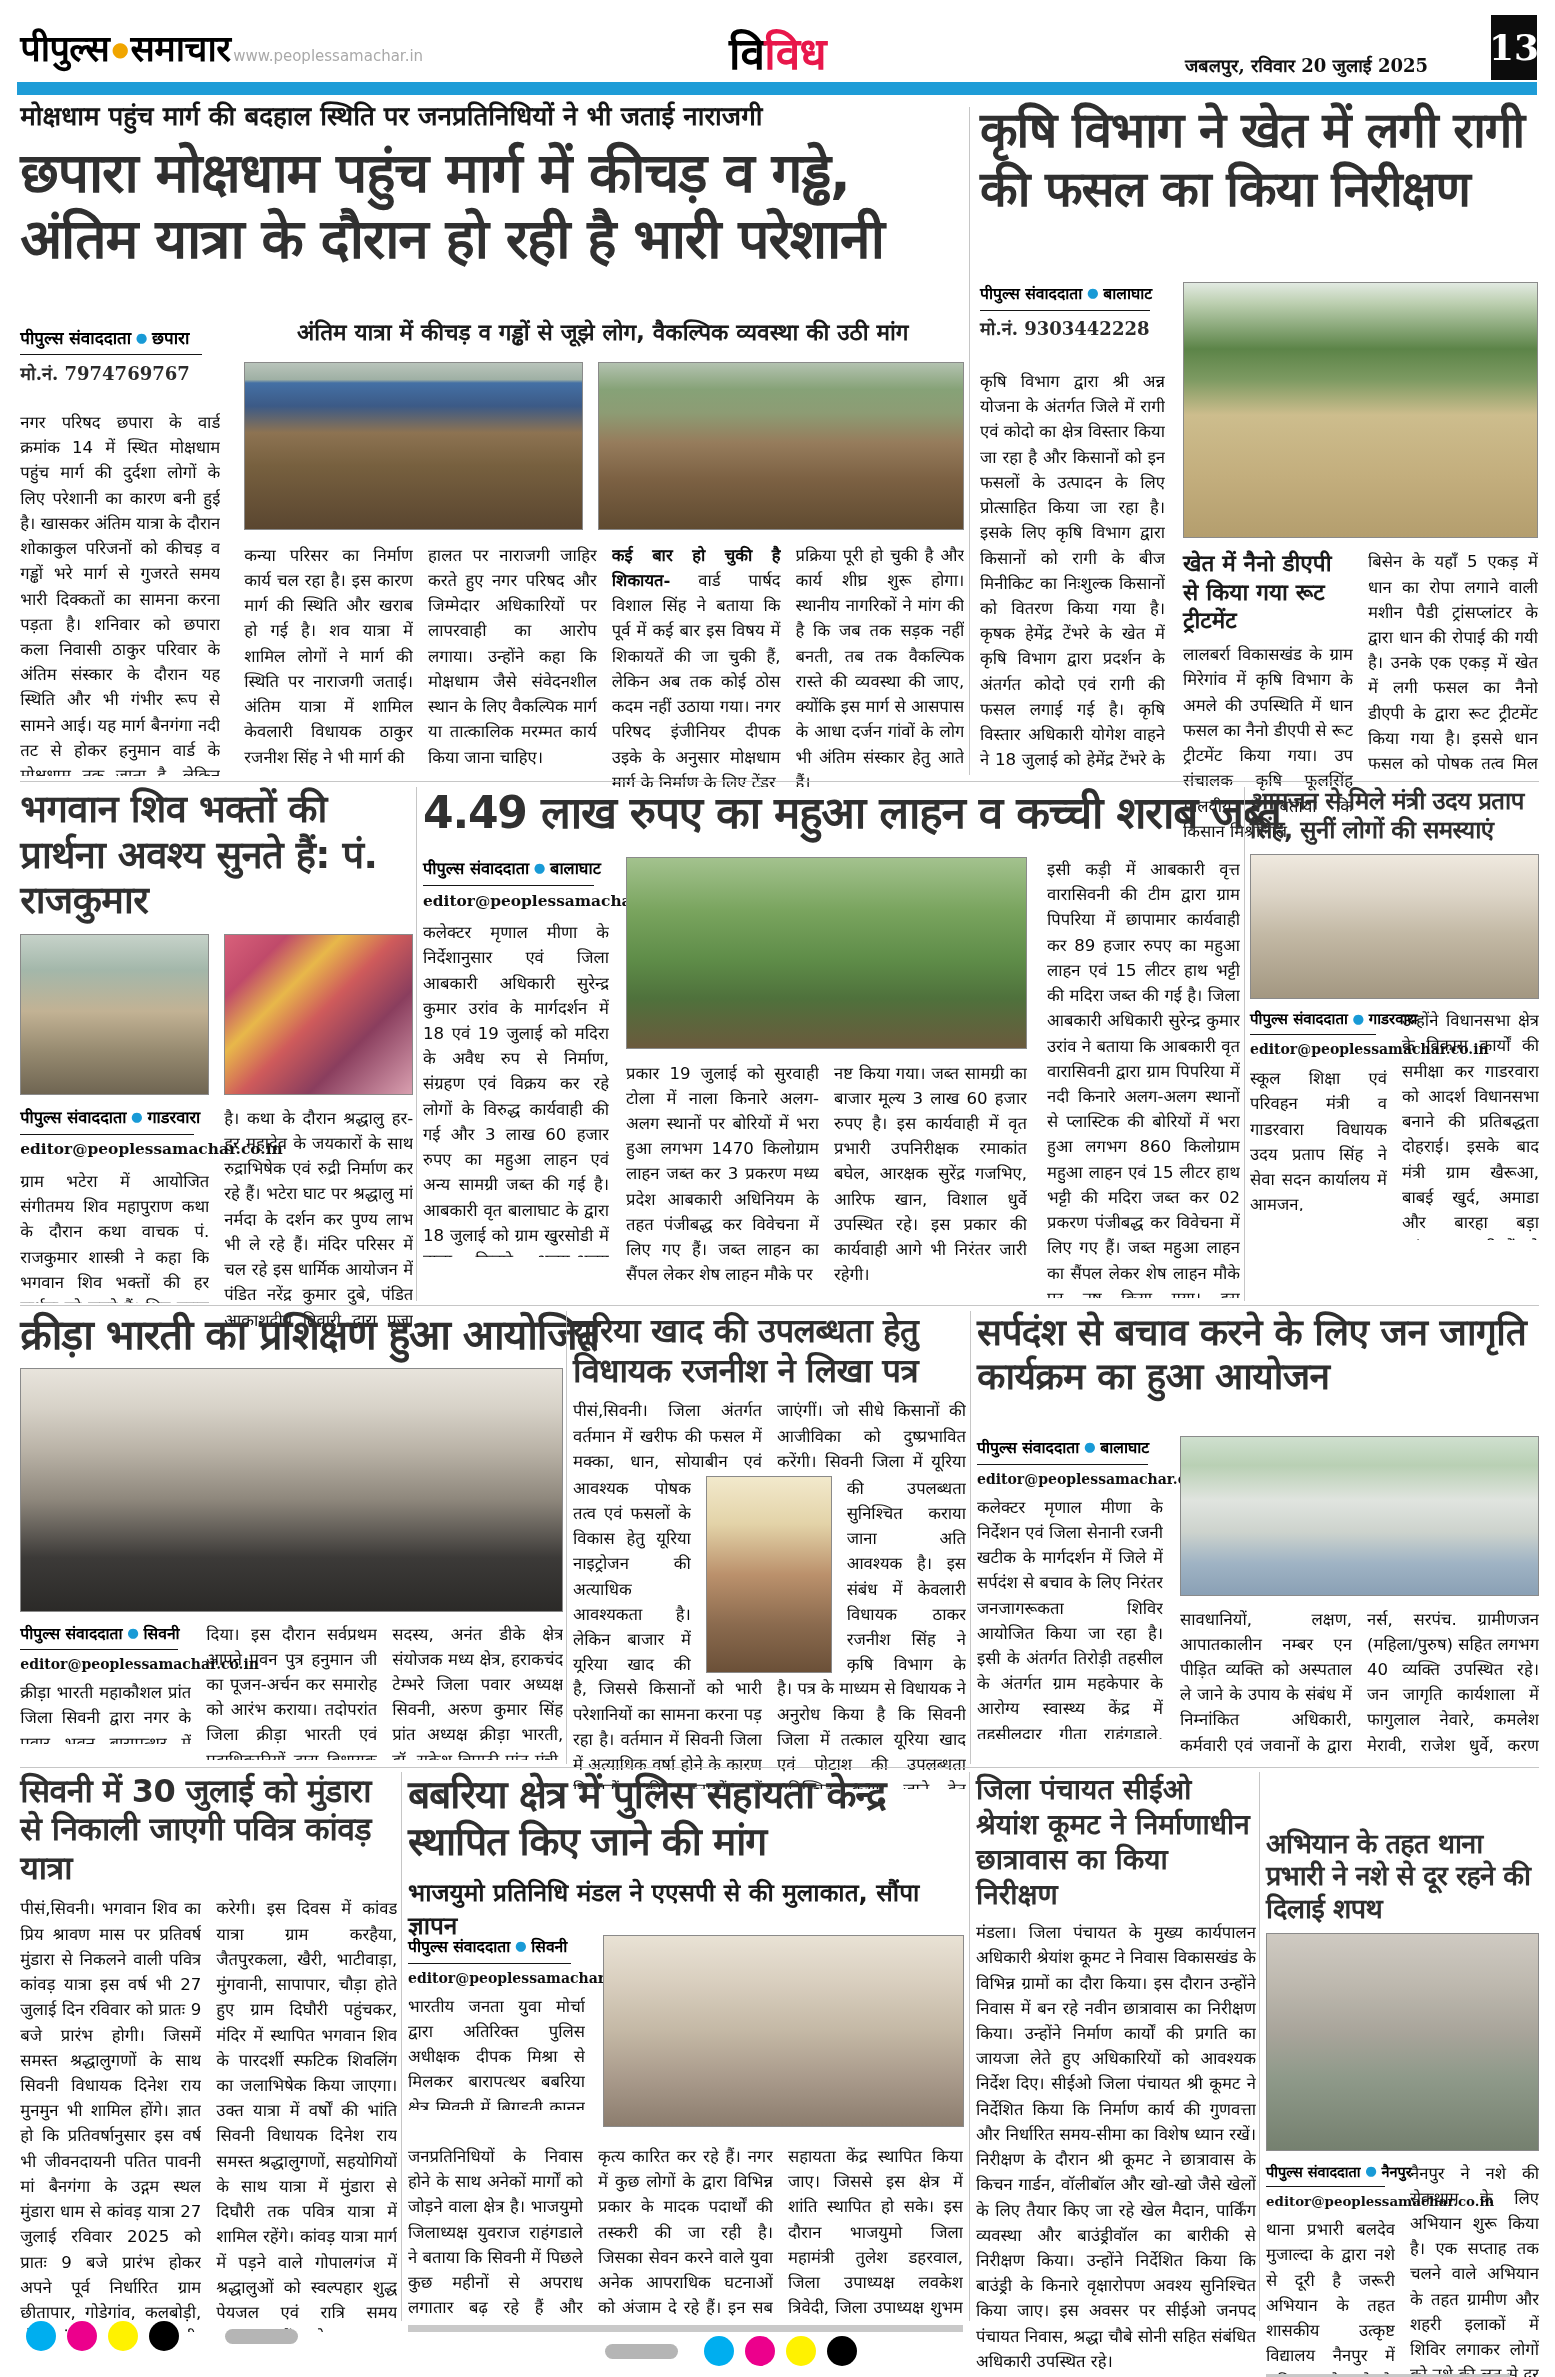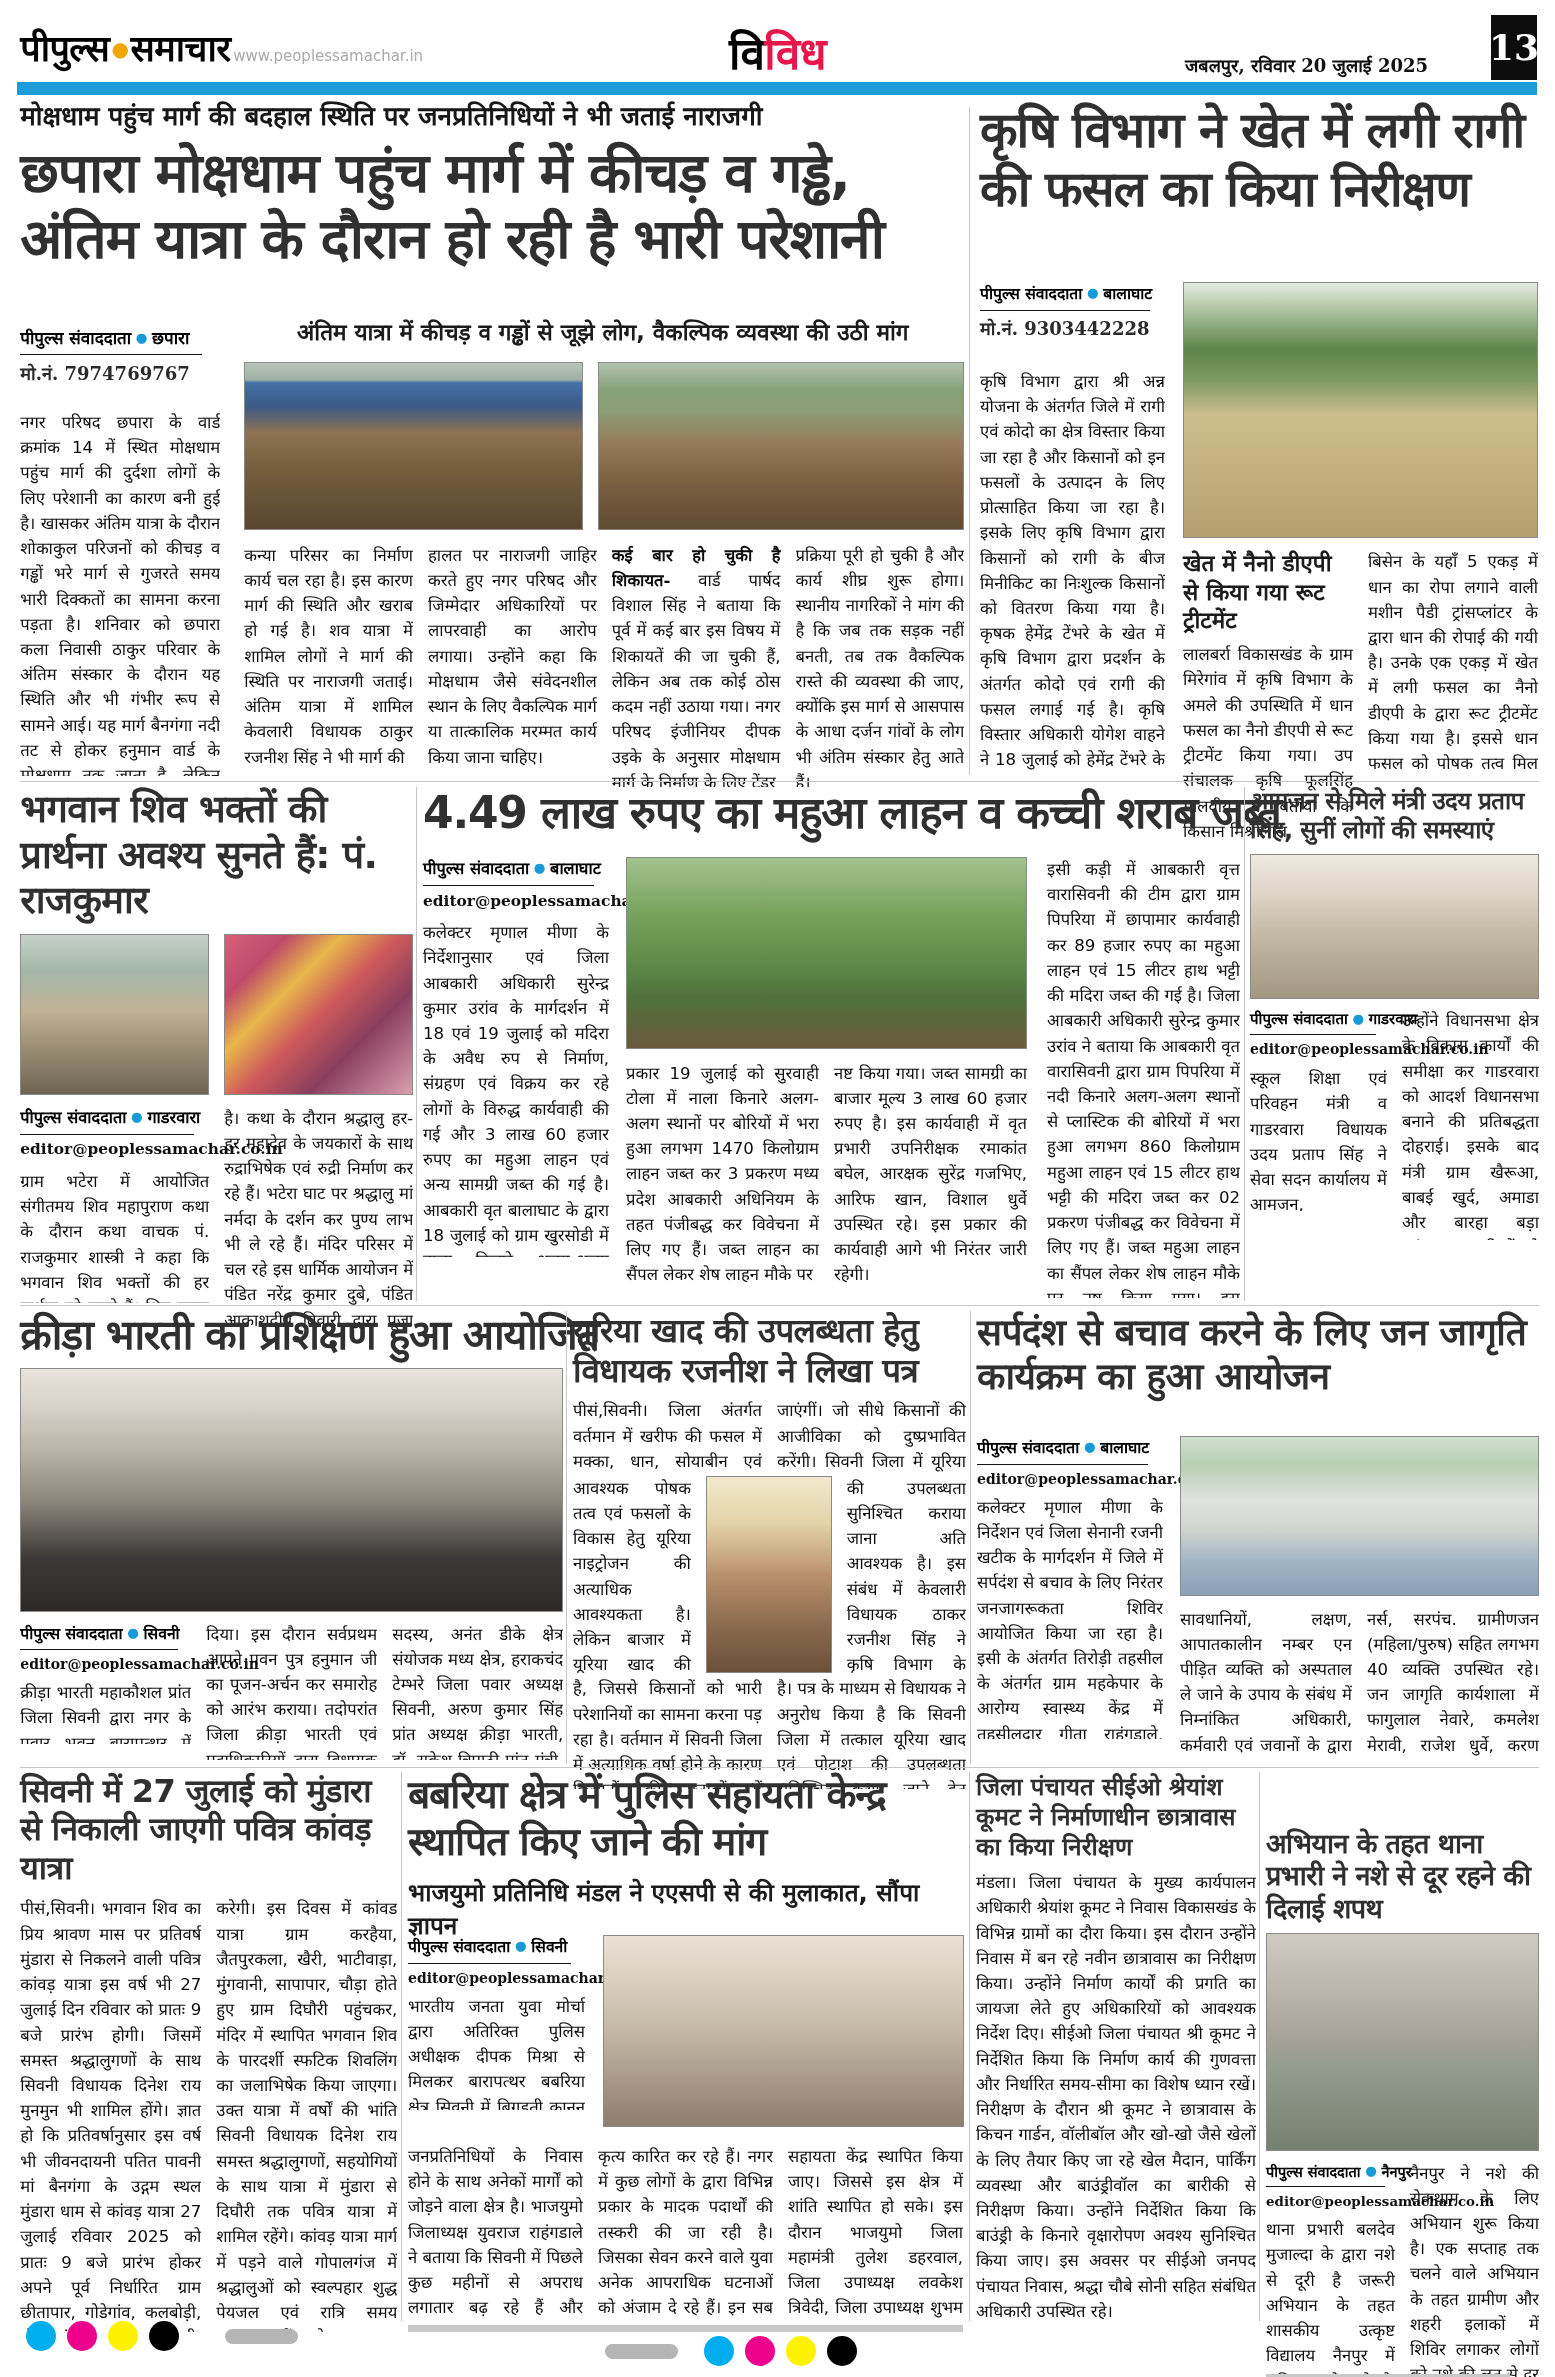--- a/index.html
+++ b/index.html
@@ -224,21 +224,21 @@
           <div class="bt">सावधानियों, लक्षण, आपातकालीन नम्बर एन पीड़ित व्यक्ति को अस्पताल ले जाने के उपाय के संबंध में निम्नांकित अधिकारी, कर्मवारी एवं जवानों के द्वारा जन जागृत्ति कार्यशाला का आयोजन किया गया। जिसमें स्वास्थ्य केन्द्र के डॉ. एवं स्टाप</div>
           <div class="bt">नर्स, सरपंच. ग्रामीणजन (महिला/पुरुष) सहित लगभग 40 व्यक्ति उपस्थित रहे। जन जागृति कार्यशाला में फागुलाल नेवारे, कमलेश मेरावी, राजेश धुर्वे, करण सिंह वल्के, विशाल रजक एवं वाहन चालक देवेन्द्र गेडाम उपस्थित रहे।</div>
         </div>
       </div>
     </div>
   </div>
 
   <div class="hrule" style="left:20.3px;top:1767px;width:1519px"></div>
 
   <div class="abs" style="left:20.3px;top:1772px;width:377px;height:581px">
-    <div class="hl" style="font-size:32px;letter-spacing:-0.6px">सिवनी में 27 जुलाई को मुंडारा से निकाली जाएगी पवित्र कांवड़ यात्रा</div>
+    <div class="hl" style="font-size:32px;letter-spacing:-0.6px">सिवनी में 30 जुलाई को मुंडारा से निकाली जाएगी पवित्र कांवड़ यात्रा</div>
     <div class="cols" style="margin-top:9.3px;height:436px">
       <div class="bt">पीसं,सिवनी। भगवान शिव का प्रिय श्रावण मास पर प्रतिवर्ष मुंडारा से निकलने वाली पवित्र कांवड़ यात्रा इस वर्ष भी 27 जुलाई दिन रविवार को प्रातः 9 बजे प्रारंभ होगी। जिसमें समस्त श्रद्धालुगणों के साथ सिवनी विधायक दिनेश राय मुनमुन भी शामिल होंगे। ज्ञात हो कि प्रतिवर्षानुसार इस वर्ष भी जीवनदायनी पतित पावनी मां बैनगंगा के उद्गम स्थल मुंडारा धाम से कांवड़ यात्रा 27 जुलाई रविवार 2025 को प्रातः 9 बजे प्रारंभ होकर अपने पूर्व निर्धारित ग्राम छीतापार, गोडेगांव, कलबोड़ी, गोपालगंज, बड़कुमारी, मोहगांव से गुजरते हुए मातृधाम कातलबोड़ी पहुंचेगी। जहां भोजन प्रसाद एवं रात्रि विश्राम के पश्चात पवित्र सावन सोमवार 28 जुलाई को प्रातः 7 बजे कांवड़ यात्रा मातृधाम से गुरुधाम दिघौरी की ओर प्रस्थान</div>
       <div class="bt">करेगी। इस दिवस में कांवड यात्रा ग्राम करहैया, जैतपुरकला, खैरी, भाटीवाड़ा, मुंगवानी, सापापार, चौड़ा होते हुए ग्राम दिघौरी पहुंचकर, मंदिर में स्थापित भगवान शिव के पारदर्शी स्फटिक शिवलिंग का जलाभिषेक किया जाएगा। उक्त यात्रा में वर्षों की भांति सिवनी विधायक दिनेश राय समस्त श्रद्धालुगणों, सहयोगियों के साथ यात्रा में मुंडारा से दिघौरी तक पवित्र यात्रा में शामिल रहेंगे। कांवड़ यात्रा मार्ग में पड़ने वाले गोपालगंज में श्रद्धालुओं को स्वल्पहार शुद्ध पेयजल एवं रात्रि समय मातृधाम में भोजन प्रसाद व्यवस्था की गई है। विधायक दिनेश राय ने सभी समाजसेवी संगठनों एवं सनातन धर्मावलंबियों से पूर्व की भांति इस वर्ष भी सहयोग तथा पवित्र धार्मिक कांवड़ यात्रा में अधिक से अधिक संख्या में शामिल होकर सफल बनाने का आव्हान किया है।</div>
     </div>
     <div class="abs" style="left:5.8px;top:549px">
       <span class="regdot" style="background:#00aeef"></span>
       <span class="regdot" style="background:#ec008c"></span>
       <span class="regdot" style="background:#fff200"></span>
       <span class="regdot" style="background:#000"></span>
       <span class="regbar" style="margin-left:35px"></span>
@@ -270,21 +270,21 @@
       <span class="regdot" style="background:#00aeef"></span>
       <span class="regdot" style="background:#ec008c"></span>
       <span class="regdot" style="background:#fff200"></span>
       <span class="regdot" style="background:#000"></span>
     </div>
   </div>
 
   <div class="vrule" style="left:969px;top:1772px;height:549px"></div>
 
   <div class="abs" style="left:976px;top:1772px;width:280px;height:581px">
-    <div class="hl" style="font-size:24px;line-height:1.25">जिला पंचायत सीईओ श्रेयांश कूमट ने निर्माणाधीन छात्रावास का किया निरीक्षण</div>
+    <div class="hl" style="font-size:28px;line-height:1.25">जिला पंचायत सीईओ श्रेयांश कूमट ने निर्माणाधीन छात्रावास का किया निरीक्षण</div>
     <div class="bt" style="margin-top:8.1px;height:476px">मंडला। जिला पंचायत के मुख्य कार्यपालन अधिकारी श्रेयांश कूमट ने निवास विकासखंड के विभिन्न ग्रामों का दौरा किया। इस दौरान उन्होंने निवास में बन रहे नवीन छात्रावास का निरीक्षण किया। उन्होंने निर्माण कार्यों की प्रगति का जायजा लेते हुए अधिकारियों को आवश्यक निर्देश दिए। सीईओ जिला पंचायत श्री कूमट ने निर्देशित किया कि निर्माण कार्य की गुणवत्ता और निर्धारित समय-सीमा का विशेष ध्यान रखें। निरीक्षण के दौरान श्री कूमट ने छात्रावास के किचन गार्डन, वॉलीबॉल और खो-खो जैसे खेलों के लिए तैयार किए जा रहे खेल मैदान, पार्किंग व्यवस्था और बाउंड्रीवॉल का बारीकी से निरीक्षण किया। उन्होंने निर्देशित किया कि बाउंड्री के किनारे वृक्षारोपण अवश्य सुनिश्चित किया जाए। इस अवसर पर सीईओ जनपद पंचायत निवास, श्रद्धा चौबे सोनी सहित संबंधित अधिकारी उपस्थित रहे।</div>
   </div>
 
   <div class="vrule" style="left:1259px;top:1772px;height:549px"></div>
 
   <div class="abs" style="left:1266px;top:1828px;width:273px;height:581px">
     <div class="hl" style="font-size:27px;letter-spacing:-0.6px">अभियान के तहत थाना प्रभारी ने नशे से दूर रहने की दिलाई शपथ</div>
     <div class="photo p-school" style="margin-top:8.1px;height:218px"></div>
     <div class="cols" style="margin-top:9.3px;height:250px">
       <div>

